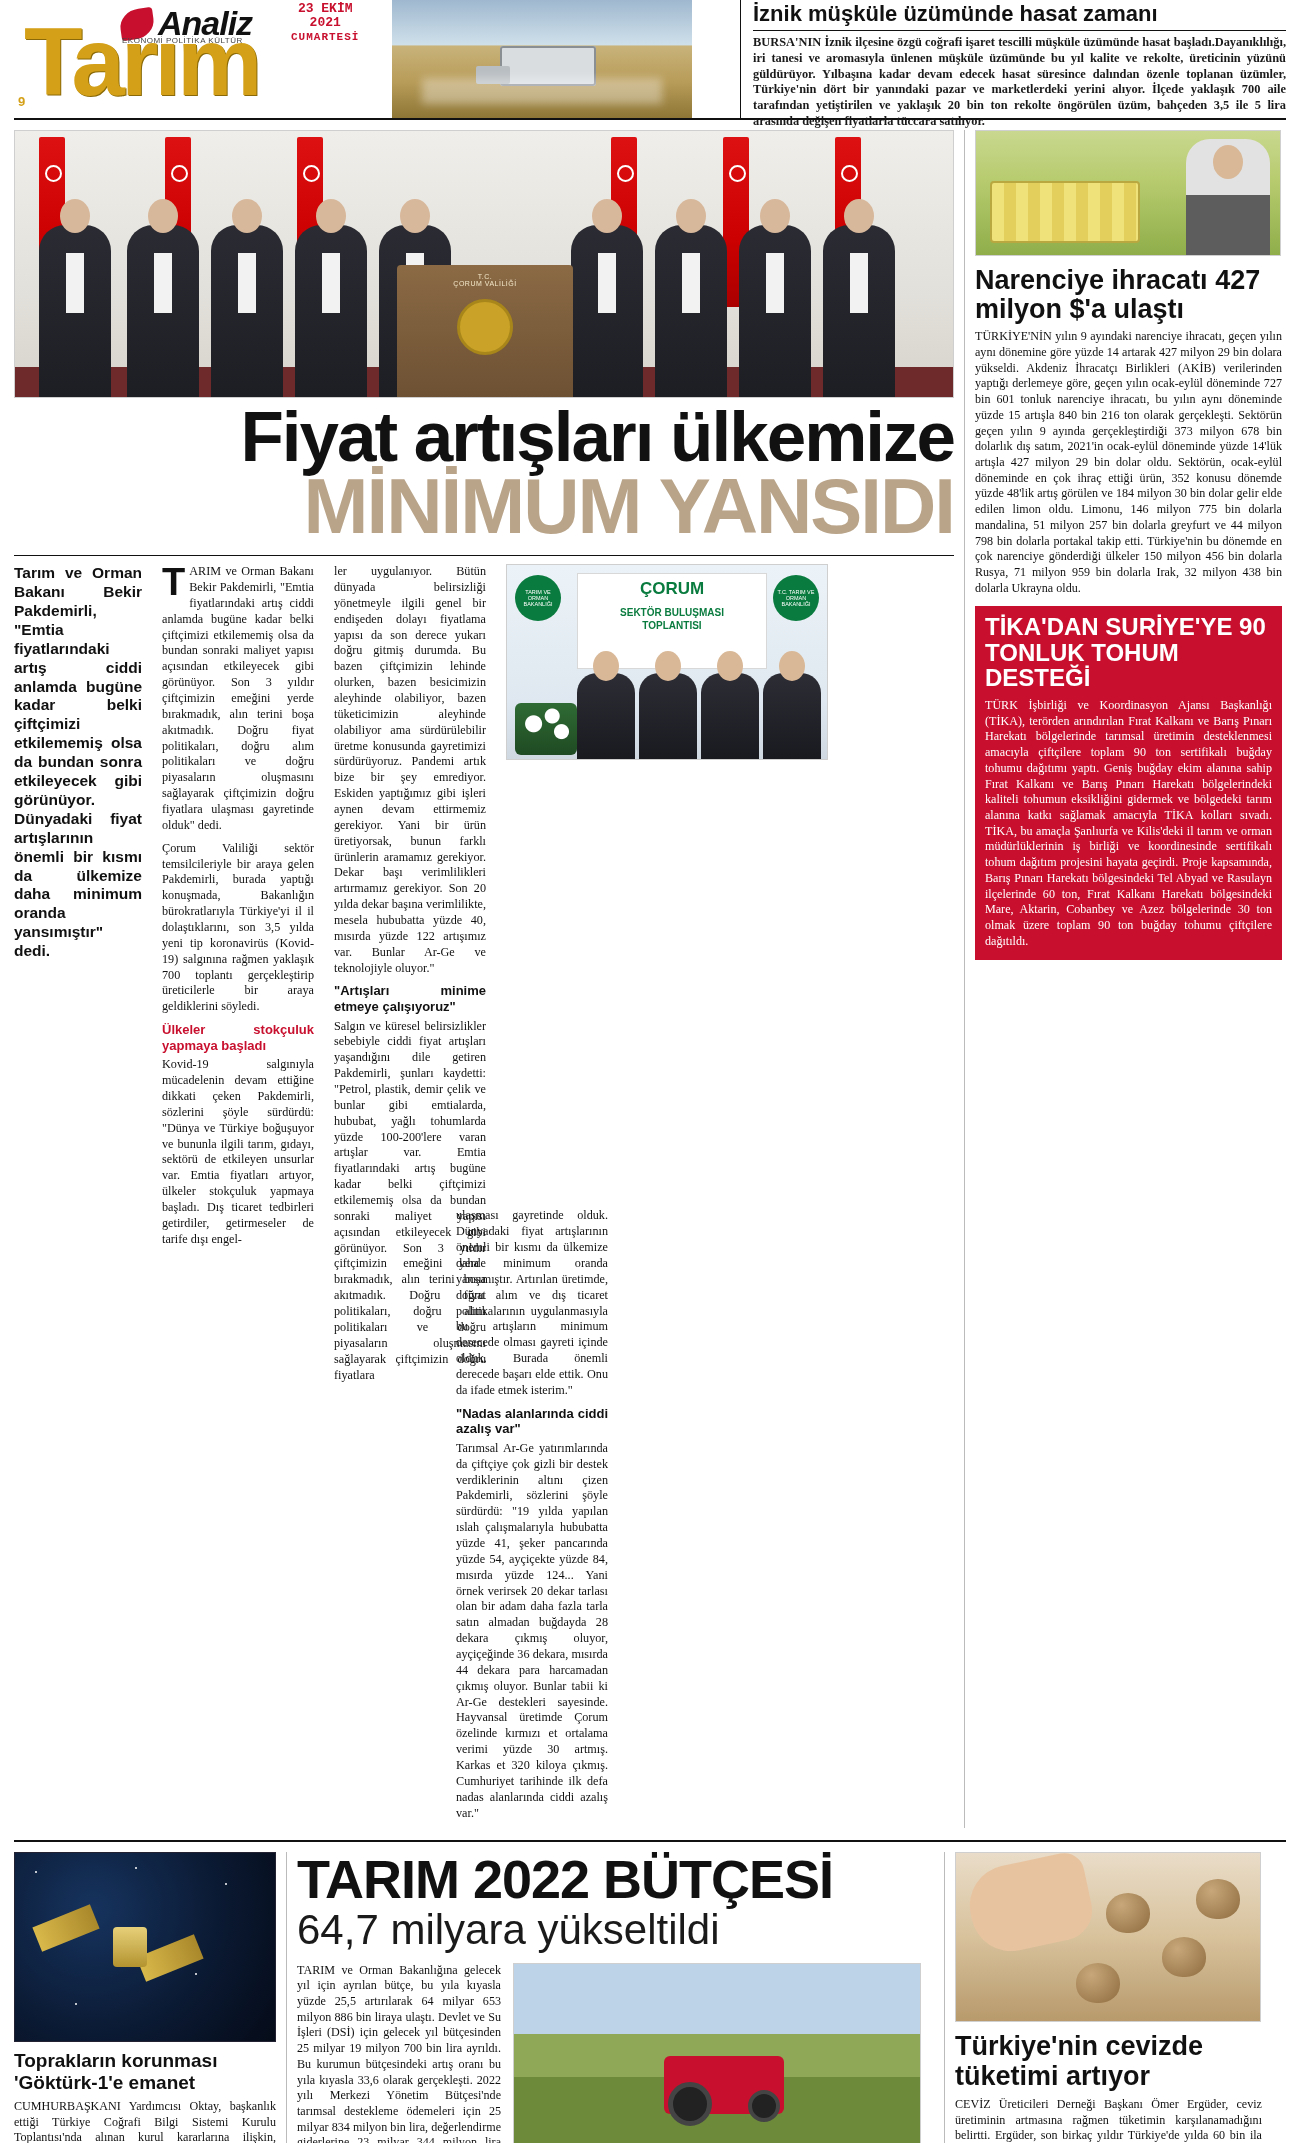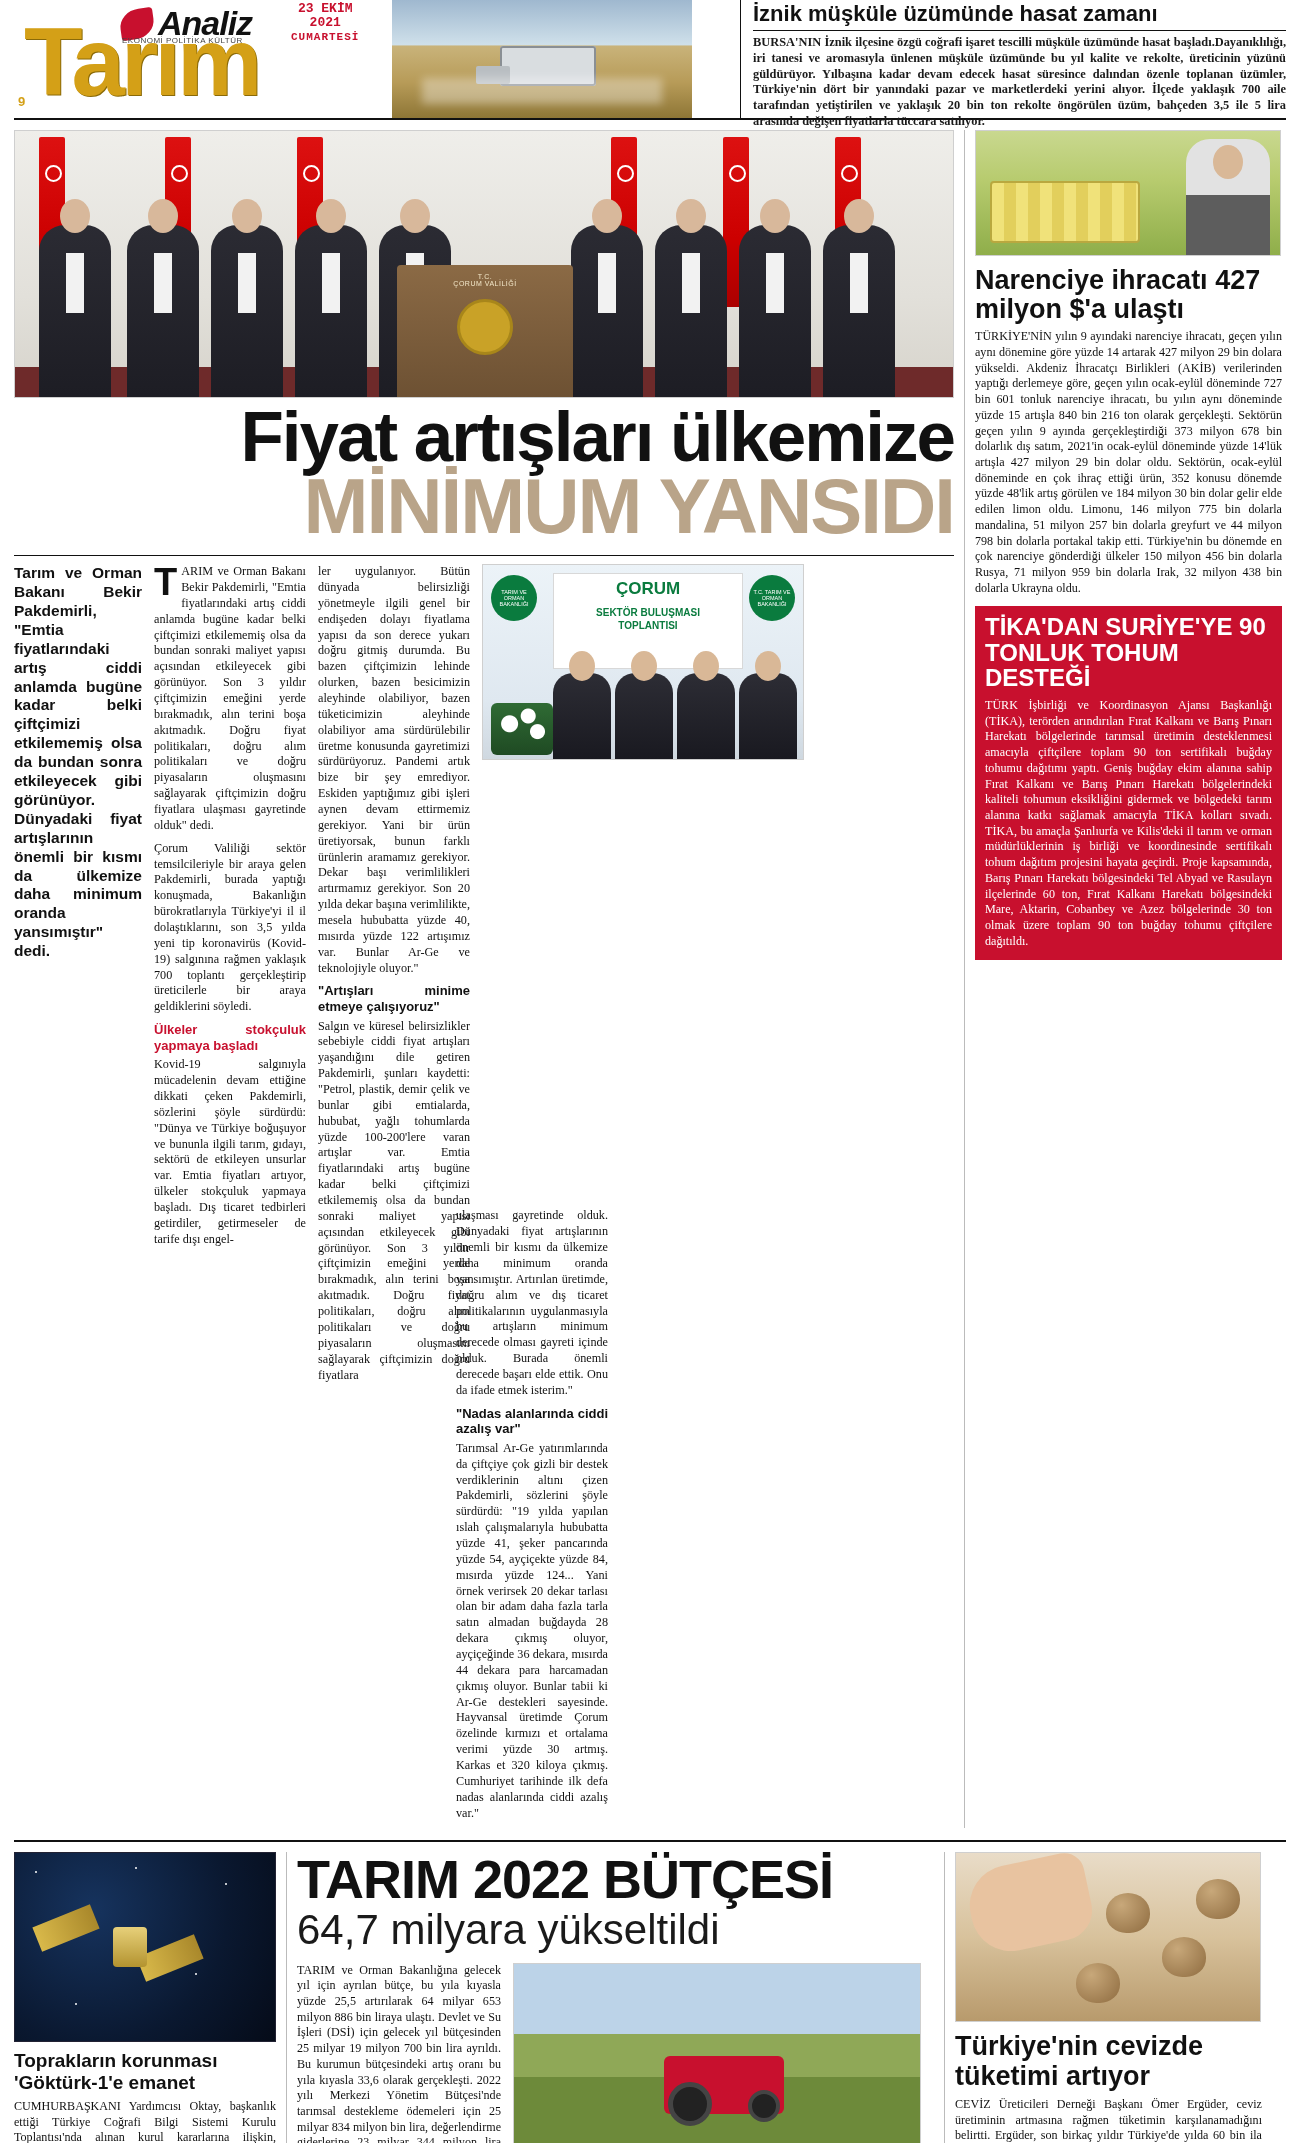--- a/index.html
+++ b/index.html
@@ -179,21 +179,21 @@
     text-align:right;
     line-height:.92;
   }
   .bighead .l1 { font-size:71px; letter-spacing:-2px; color:#111; }
   .bighead .l2 { font-size:78px; letter-spacing:-2px; color:#b9a489; display:block; margin-top:2px;}
 
   
   .cols {
     margin-top:12px;
     display:flex;
-    gap:12px;
+    gap:20px;
     border-top:1px solid #111;
     padding-top:8px;
   }
   .c { font-size:12.2px; line-height:1.3; text-align:justify; }
   .c p { margin:0 0 7px 0; }
   .col1 { width:128px; }
   .col1 .kicker {
     font-family:"Liberation Sans", sans-serif;
     font-weight:bold; font-size:15.5px; line-height:1.22; color:#111;
   }

